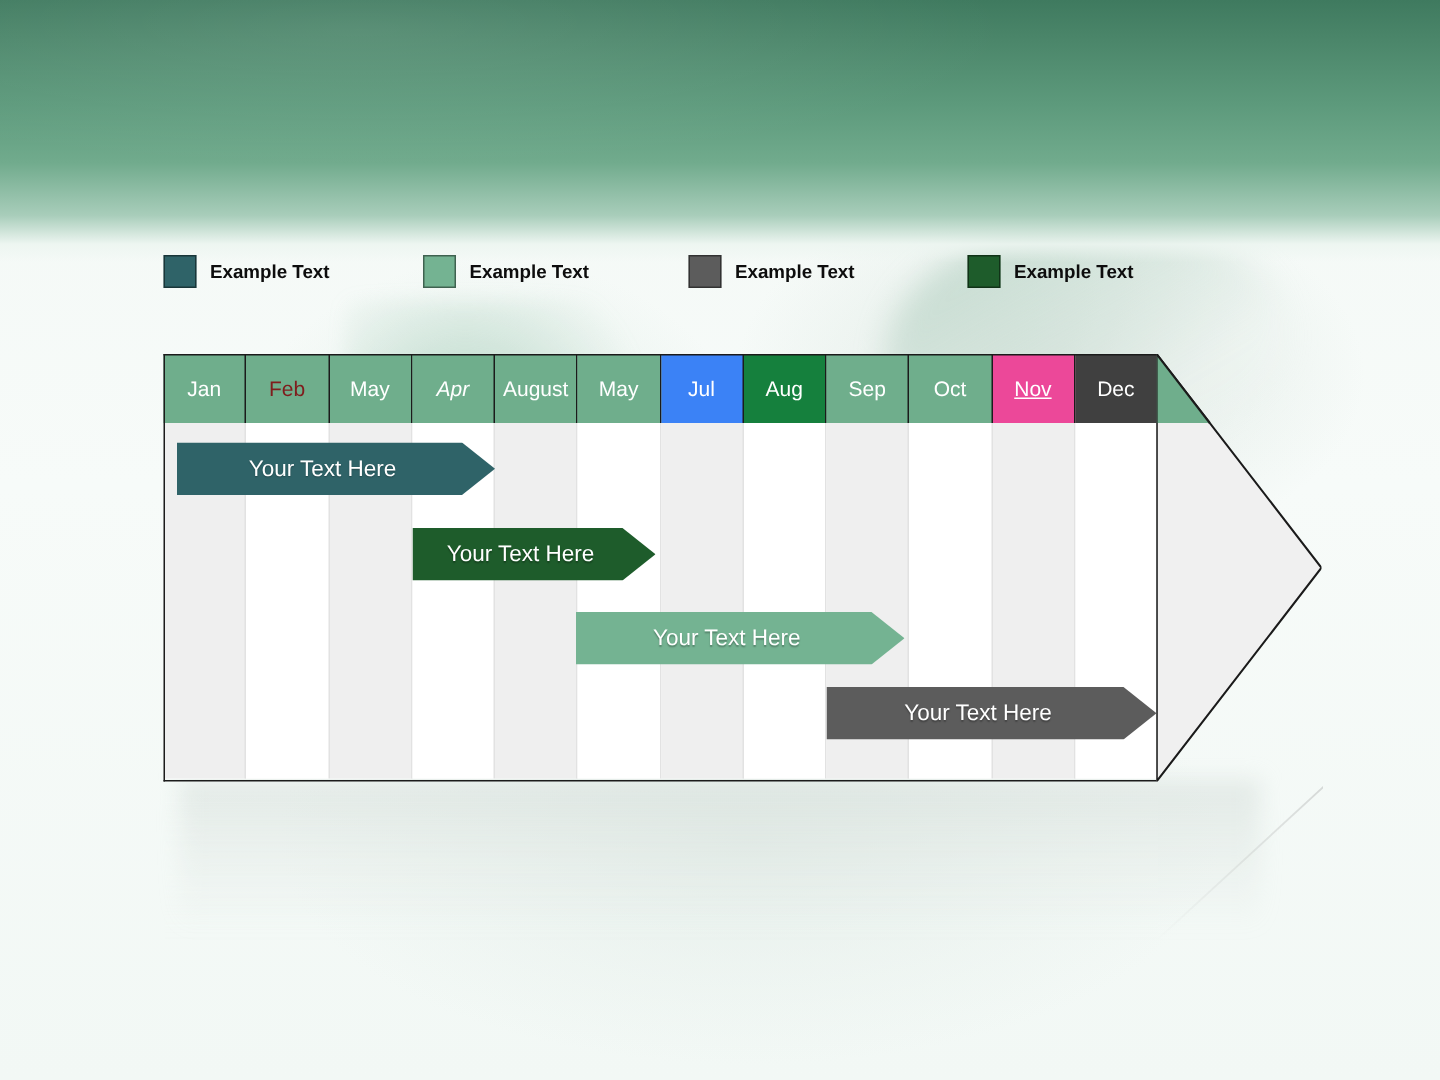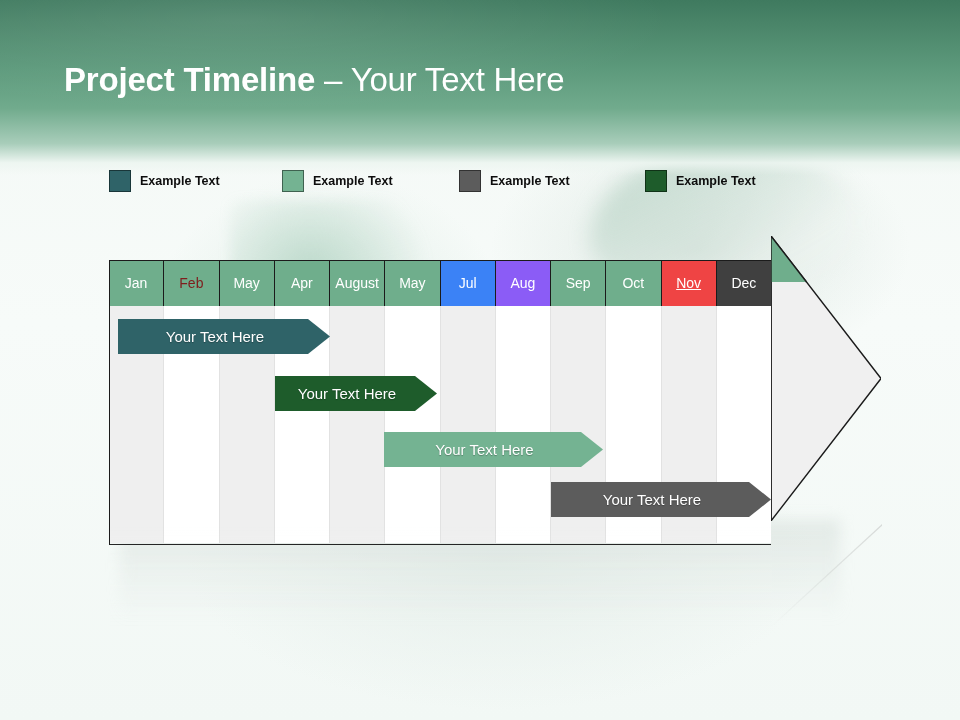--- a/index.html
+++ b/index.html
@@ -87,21 +87,21 @@
     font-size: 12.5px;
     font-weight: bold;
     color: #0d0d0d;
     white-space: nowrap;
   }
 
   
   .chart {
     position: absolute;
     left: 109px; top: 236px;
-    width: 662px; height: 285px; margin-top: 24px;
+    width: 662px; height: 285px;
   }
   .chart-border {
     position: absolute; left: 0; top: 0; width: 662px; height: 285px;
     border: 1.5px solid #1b1b1b;
     border-right: none;
   }
   .month-head {
     position: absolute; left: 0; top: 0; width: 662px; height: 46px;
     display: flex;
   }
@@ -183,23 +183,20 @@
 
   <div class="bg-wash"></div>
   <div class="bg-blob-a"></div>
   <div class="bg-blob-b"></div>
   <div class="bg-blob-c"></div>
 
   <div class="banner">
     <div class="banner-sheen"></div>
   </div>
 
-  <div class="title">
-    <span class="t-bold">Project Timeline</span><span class="t-light"> – </span><span class="t-light">Your Text Here</span>
-  </div>
 
   <div class="legend" id="legend-host">
       <div class="legend-item" style="left: 0px;">
         <span class="legend-swatch" style="background: rgb(47, 99, 104);"></span>
         <span class="legend-label">Example Text</span>
       </div>
       <div class="legend-item" style="left: 173px;">
         <span class="legend-swatch" style="background: rgb(116, 179, 146);"></span>
         <span class="legend-label">Example Text</span>
       </div>
@@ -225,28 +222,28 @@
         <div class="lane-col" style="background: rgb(255, 255, 255);"></div>
         <div class="lane-col shaded" style="background: rgb(239, 239, 239);"></div>
         <div class="lane-col" style="background: rgb(255, 255, 255);"></div>
         <div class="lane-col shaded" style="background: rgb(239, 239, 239);"></div>
         <div class="lane-col" style="background: rgb(255, 255, 255);"></div>
       </div>
     <div class="month-head" id="month-host">
         <div class="month-cell" style="background: rgb(111, 174, 140); color: rgb(255, 255, 255);">Jan</div>
         <div class="month-cell" style="background: rgb(111, 174, 140); color: #7f1d1d;">Feb</div>
         <div class="month-cell" style="background: rgb(111, 174, 140); color: rgb(255, 255, 255);">May</div>
-        <div class="month-cell" style="background: rgb(111, 174, 140); color: rgb(255, 255, 255);">Apr</div>
+        <div class="month-cell" style="background: rgb(111, 174, 140); color: rgb(255, 255, 255); font-style: italic;">Apr</div>
         <div class="month-cell" style="background: rgb(111, 174, 140); color: rgb(255, 255, 255);">August</div>
         <div class="month-cell" style="background: rgb(111, 174, 140); color: rgb(255, 255, 255);">May</div>
         <div class="month-cell" style="background: #3b82f6; color: rgb(255, 255, 255);">Jul</div>
-        <div class="month-cell" style="background: #8b5cf6; color: rgb(255, 255, 255);">Aug</div>
+        <div class="month-cell" style="background: #15803d; color: rgb(255, 255, 255);">Aug</div>
         <div class="month-cell" style="background: rgb(111, 174, 140); color: rgb(255, 255, 255);">Sep</div>
         <div class="month-cell" style="background: rgb(111, 174, 140); color: rgb(255, 255, 255);">Oct</div>
-        <div class="month-cell" style="background: #ef4444; color: rgb(255, 255, 255); text-decoration: underline;">Nov</div>
+        <div class="month-cell" style="background: #ec4899; color: rgb(255, 255, 255); text-decoration: underline;">Nov</div>
         <div class="month-cell" style="background: #404040; color: rgb(255, 255, 255);">Dec</div>
       </div>
     <div class="chart-border"></div>
     <div id="bar-host">
         <div class="bar" style="left: 9px; top: 59px; width: 212px;">
           <svg class="bar-svg" viewBox="0 0 212 35" preserveAspectRatio="none">
             <polygon points="0,0 190,0 212,17.5 190,35 0,35" fill="#2f6368"></polygon>
           </svg>
           <span class="bar-label">Your  Text Here</span>
         </div>

